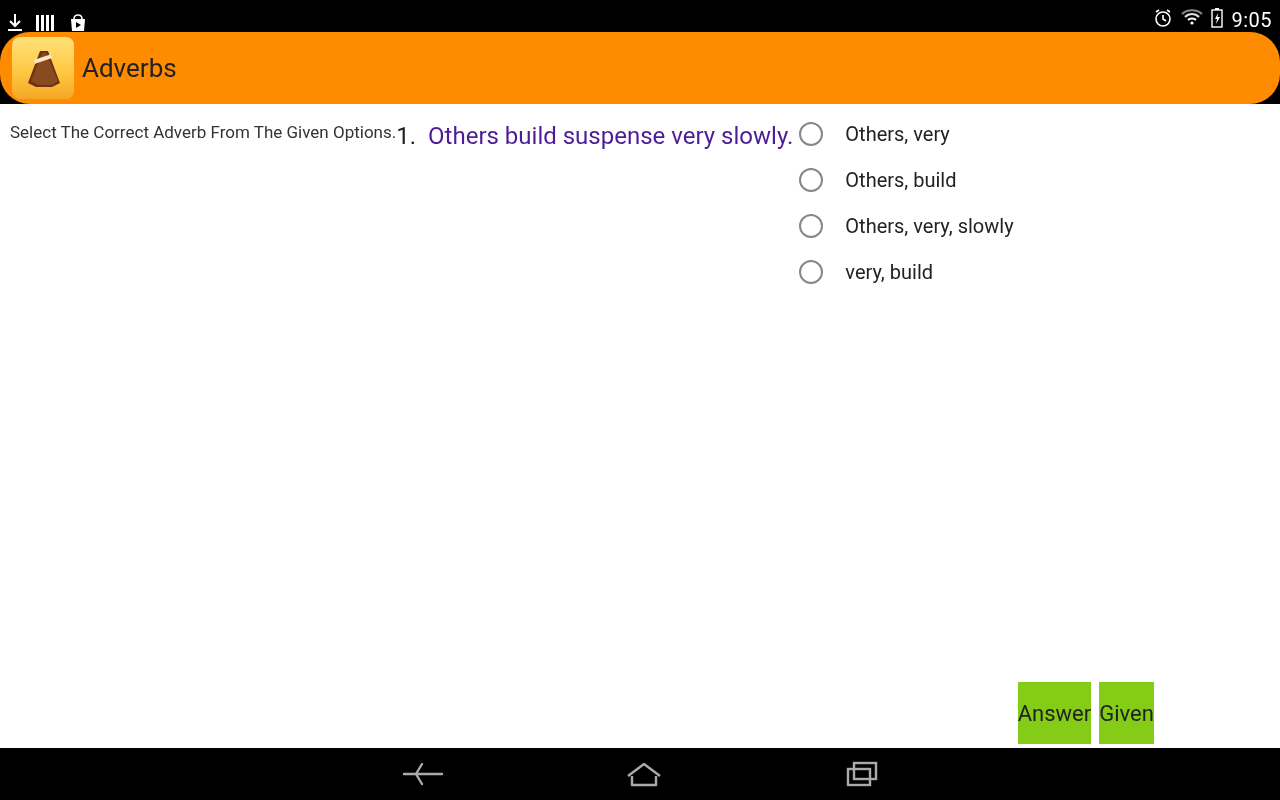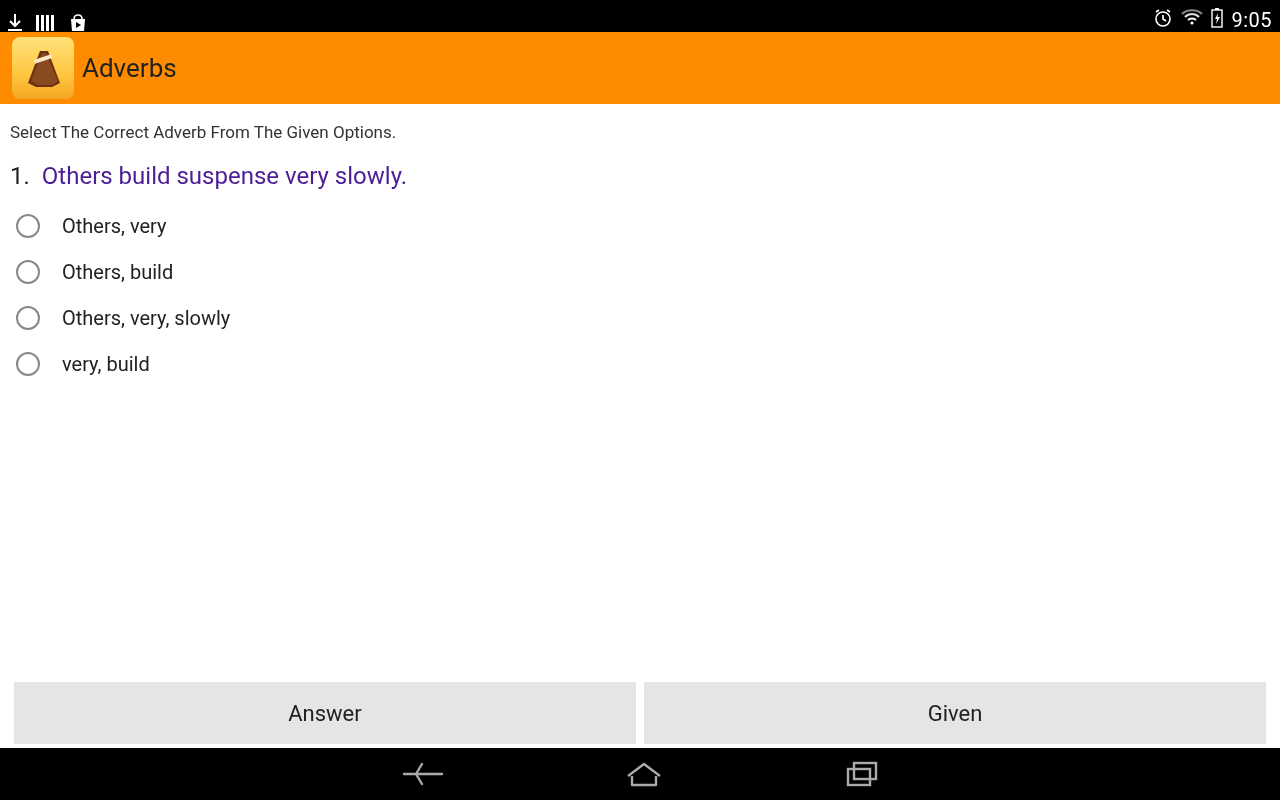--- a/index.html
+++ b/index.html
@@ -3,35 +3,35 @@
 <meta charset="utf-8">
 <style>
   * { margin: 0; padding: 0; box-sizing: border-box; }
   html, body { width: 1280px; height: 800px; font-family: Roboto, Arial, sans-serif; background: #000; overflow: hidden; }
   .root { width: 1280px; height: 800px; display: flex; flex-direction: column; }
   .status-bar { height: 32px; background: #000; color: #fff; display: flex; align-items: flex-end; padding: 0 8px; font-size: 18px; }
   .status-left { display: flex; align-items: center; gap: 14px; }
   .status-left svg { display: block; }
   .status-right { margin-left: auto; display: flex; align-items: center; gap: 8px; }
   .status-time { font-size: 20px; letter-spacing: 0.5px; }
-  .app-bar { height: 72px; background: #ff8c00; display: flex; align-items: center; padding: 0 12px; gap: 8px; }
+  .app-bar { height: 72px; background: #ff8c00; display: flex; align-items: center; padding: 0 12px; gap: 8px; border-radius: 30px; }
   .app-icon { width: 62px; height: 62px; border-radius: 8px; background: linear-gradient(180deg,#ffe27a 0%, #ffc640 60%, #f5a623 100%); display: flex; align-items: center; justify-content: center; position: relative; overflow: hidden; }
   .app-icon svg { display: block; }
   .app-title { font-size: 26px; color: #222; }
-  .content { flex: 1; background: #fff; padding: 18px 10px 0 10px; display: flex; flex-direction: column; }
+  .content { flex: 1; background: #fff; padding: 18px 10px 0 10px; display: flex; flex-direction: row; }
   .instruction { font-size: 17px; color: #333; margin-bottom: 20px; }
   .question-row { display: flex; align-items: baseline; gap: 12px; margin-bottom: 24px; }
   .q-number { font-size: 24px; color: #222; }
   .q-text { font-size: 24px; color: #4c1d95; }
   .options { display: flex; flex-direction: column; gap: 22px; padding-left: 6px; }
   .option { display: flex; align-items: center; gap: 22px; cursor: pointer; }
   .radio { width: 24px; height: 24px; border: 2px solid #888; border-radius: 50%; flex-shrink: 0; }
   .opt-label { font-size: 20px; color: #222; }
   .bottom-buttons { margin-top: auto; display: flex; height: 70px; background: #fff; }
-  .btn { flex: 1; margin: 4px; background: #e5e5e5; color: #222; font-size: 22px; display: flex; align-items: center; justify-content: center; cursor: pointer; text-align: right; }
+  .btn { flex: 1; margin: 4px; background: #84cc16; color: #222; font-size: 22px; display: flex; align-items: center; justify-content: center; cursor: pointer; text-align: right; }
   .nav-bar { height: 52px; background: #000; display: flex; align-items: center; justify-content: center; gap: 180px; }
   .nav-bar svg { display: block; }
 </style>
 </head>
 <body>
 
 <div class="root">
 
   <div class="status-bar">
     <div class="status-left">

